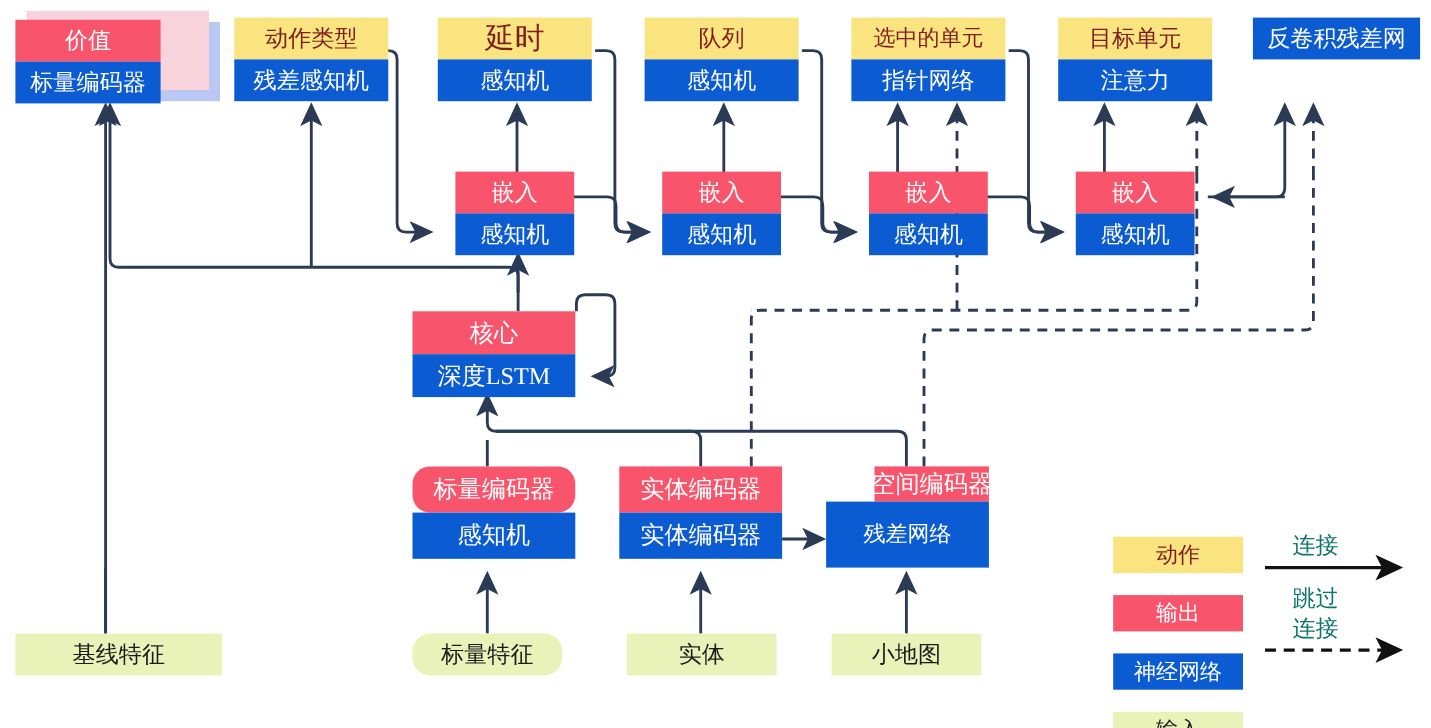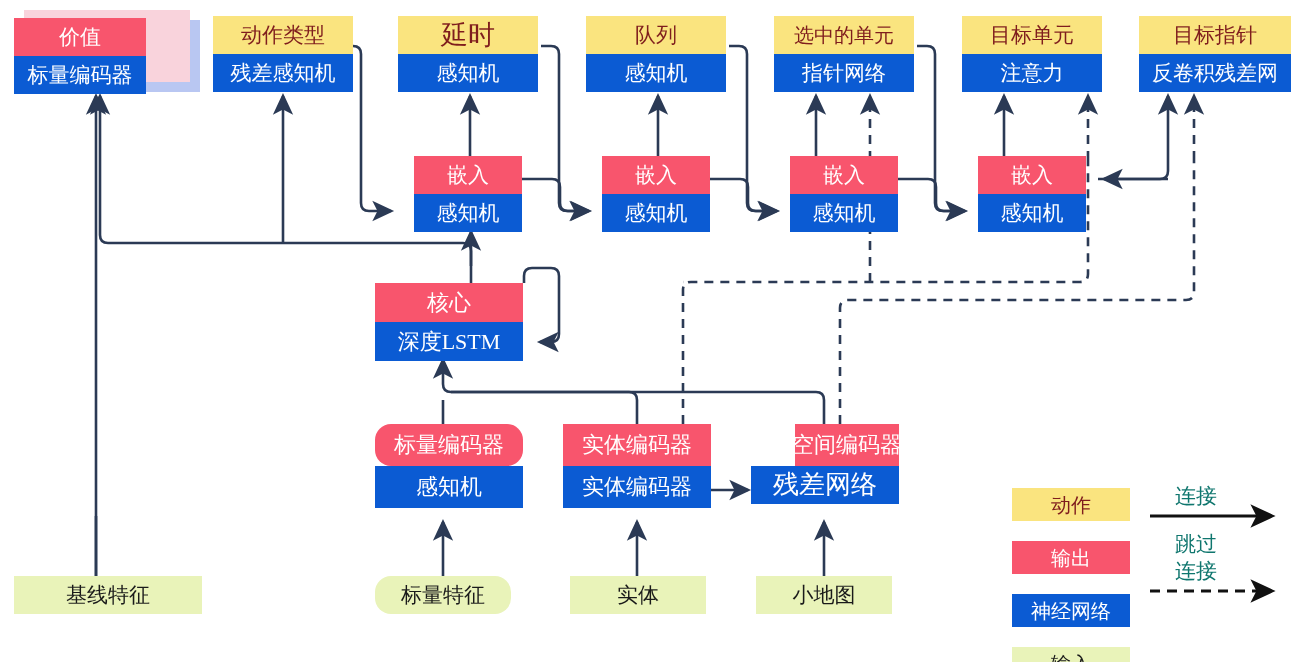--- a/index.html
+++ b/index.html
@@ -131,21 +131,20 @@
     <div class="cell c-action" style="height:38px;font-size:20px;">选中的单元</div>
     <div class="cell c-net" style="height:38px;font-size:21px;">指针网络</div>
   </div>
 
   <div class="node" style="left:962px;top:16px;width:140px;height:76px;">
     <div class="cell c-action" style="height:38px;font-size:21px;">目标单元</div>
     <div class="cell c-net" style="height:38px;font-size:21px;">注意力</div>
   </div>
 
   <div class="node" style="left:1139px;top:16px;width:152px;height:76px;">
-    <div class="cell c-action" style="height:38px;font-size:21px;">目标指针</div>
     <div class="cell c-net" style="height:38px;font-size:21px;">反卷积残差网</div>
   </div>
 
   <div class="node" style="left:414px;top:156px;width:108px;height:76px;">
     <div class="cell c-output" style="height:38px;font-size:21px;">嵌入</div>
     <div class="cell c-net" style="height:38px;font-size:21px;">感知机</div>
   </div>
 
   <div class="node" style="left:602px;top:156px;width:108px;height:76px;">
     <div class="cell c-output" style="height:38px;font-size:21px;">嵌入</div>
@@ -171,22 +170,22 @@
     <div class="cell c-output" style="height:42px;font-size:22px;border-radius:16px;">标量编码器</div>
     <div class="cell c-net" style="height:42px;font-size:22px;">感知机</div>
   </div>
 
   <div class="node" style="left:563px;top:424px;width:148px;height:84px;">
     <div class="cell c-output" style="height:42px;font-size:22px;">实体编码器</div>
     <div class="cell c-net" style="height:42px;font-size:22px;">实体编码器</div>
   </div>
 
   <div class="node" style="left:751px;top:424px;width:148px;height:84px;">
-    <div class="cell c-output" style="height:42px;font-size:22px;margin-left:44px;">空间编码器</div>
-    <div class="cell c-net" style="height:38px;font-size:26px;">残差网络</div>
+    <div class="cell c-output" style="height:32px;font-size:22px;margin-left:44px;">空间编码器</div>
+    <div class="cell c-net" style="height:60px;font-size:20px;">残差网络</div>
   </div>
 
   <div class="node cell c-input" style="left:14px;top:576px;width:188px;height:38px;font-size:21px;">基线特征</div>
 
   <div class="node cell c-input" style="left:375px;top:576px;width:136px;height:38px;font-size:21px;border-radius:16px;">标量特征</div>
 
   <div class="node cell c-input" style="left:570px;top:576px;width:136px;height:38px;font-size:21px;">实体</div>
 
   <div class="node cell c-input" style="left:756px;top:576px;width:136px;height:38px;font-size:21px;">小地图</div>
 

